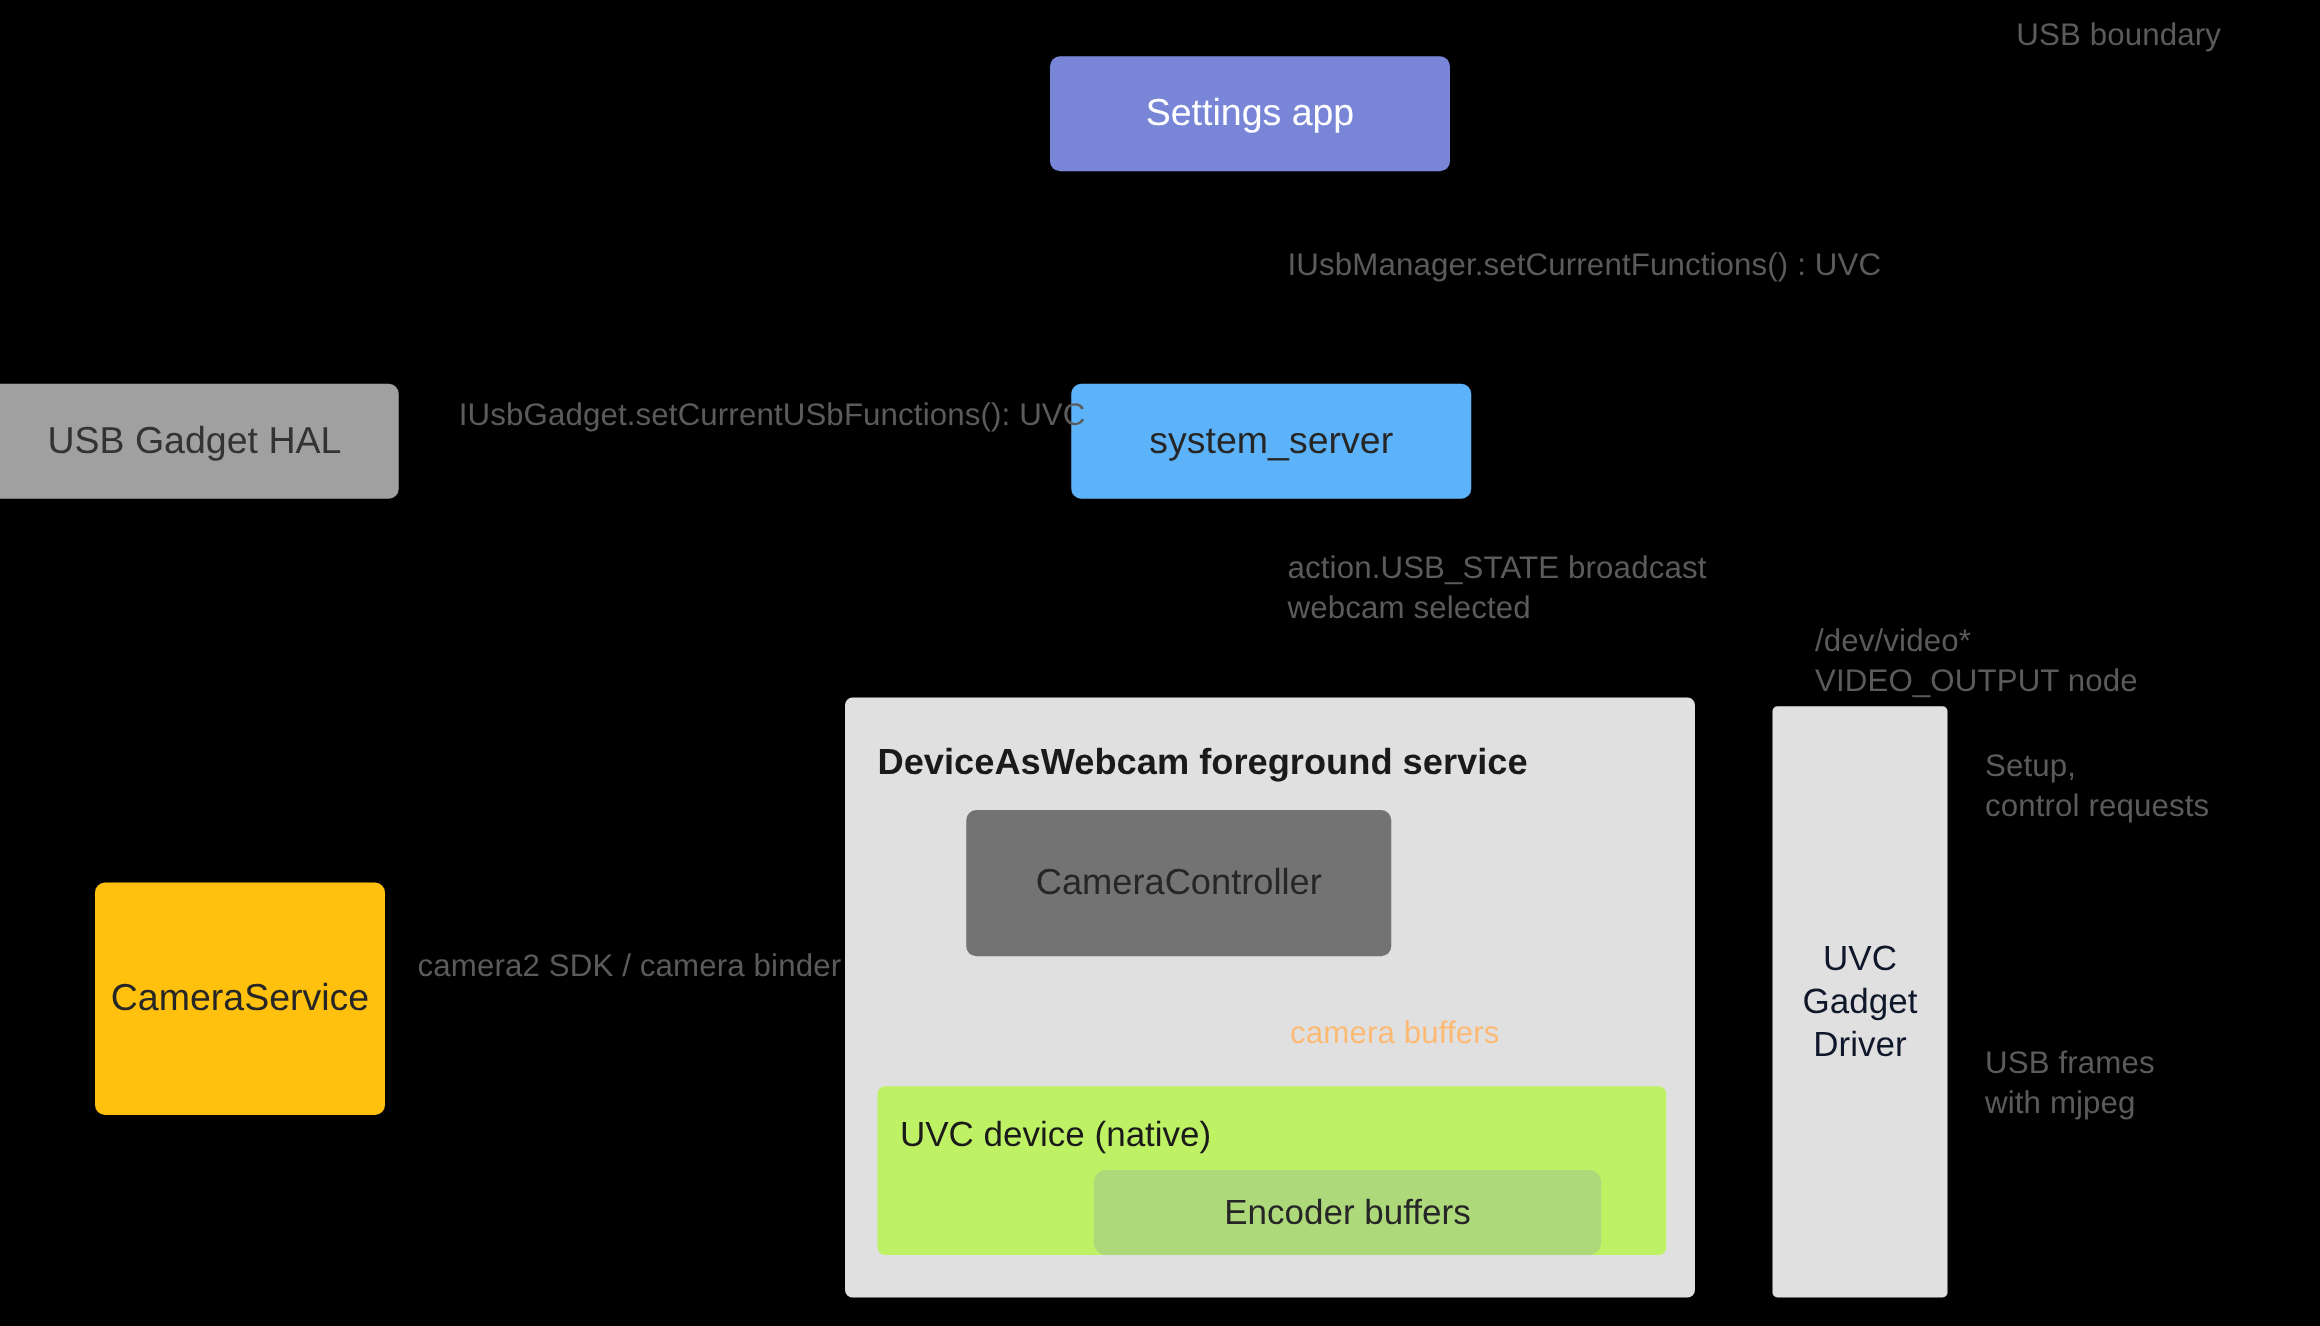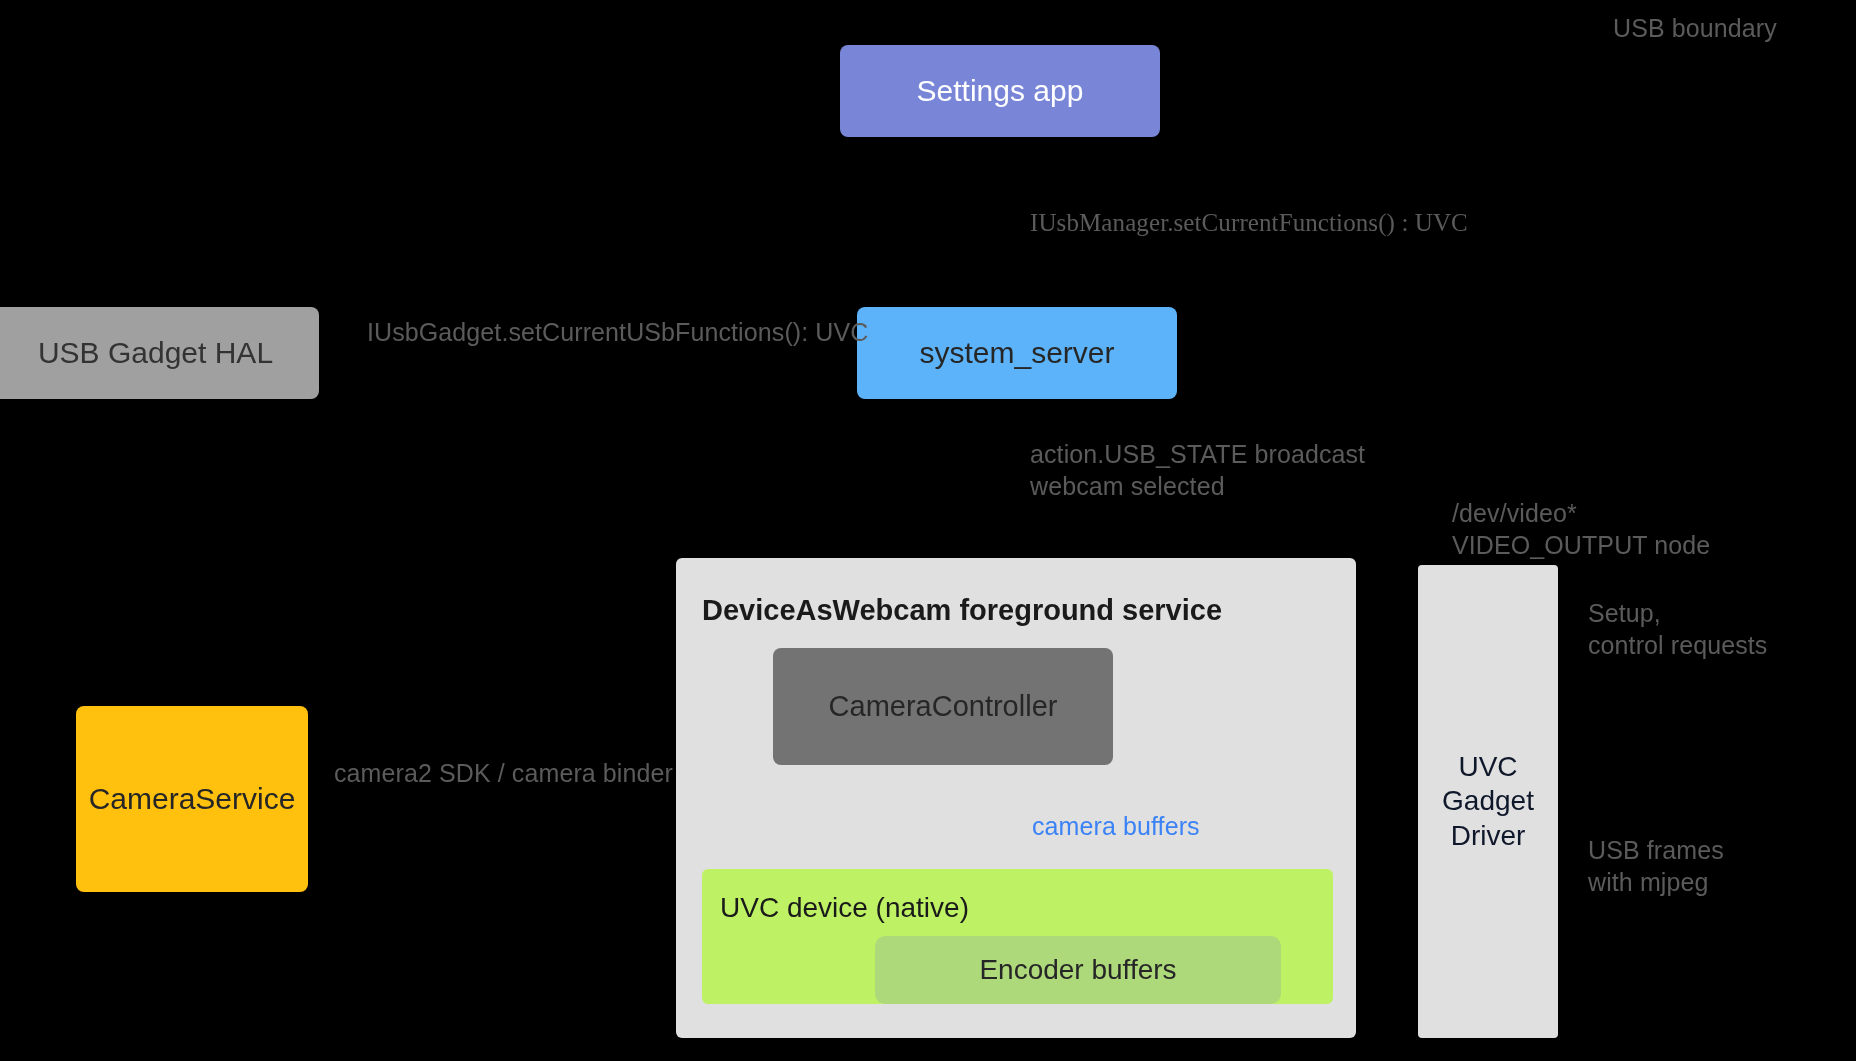--- a/index.html
+++ b/index.html
@@ -30,21 +30,21 @@
   }
   .annot {
     position: absolute;
     color: #5b5b5b;
     font-size: 25px;
     line-height: 1.28;
     white-space: pre-line;
     letter-spacing: 0.1px;
   }
   .annot.dark {
-    color: #3b82f6;
+    color: #fdba74;
   }
   
   #settings-app {
     left: 840px; top: 45px; width: 320px; height: 92px;
     background: #7986d8;
     color: #ffffff;
     font-size: 30px;
   }
   #system-server {
     left: 857px; top: 307px; width: 320px; height: 92px;
@@ -107,21 +107,21 @@
   }
   #uvc-gadget-driver {
     left: 1418px; top: 565px; width: 140px; height: 473px;
     background: #e0e0e0;
     color: #0f172a;
     font-size: 28px;
     border-radius: 4px;
   }
   
   #annot-usb-boundary { left: 1613px; top: 12px; }
-  #annot-iusbmanager  { left: 1030px; top: 207px; font-family: Liberation Serif, serif; }
+  #annot-iusbmanager  { left: 1030px; top: 196px; }
   #annot-iusbgadget   { left: 367px;  top: 316px; }
   #annot-usb-state    { left: 1030px; top: 438px; }
   #annot-devvideo     { left: 1452px; top: 497px; }
   #annot-setup        { left: 1588px; top: 597px; }
   #annot-usbframes    { left: 1588px; top: 834px; }
   #annot-camera2sdk   { left: 334px;  top: 757px; }
   #annot-camera-bufs  { left: 1032px; top: 810px; }
 
   
   #arrows {

